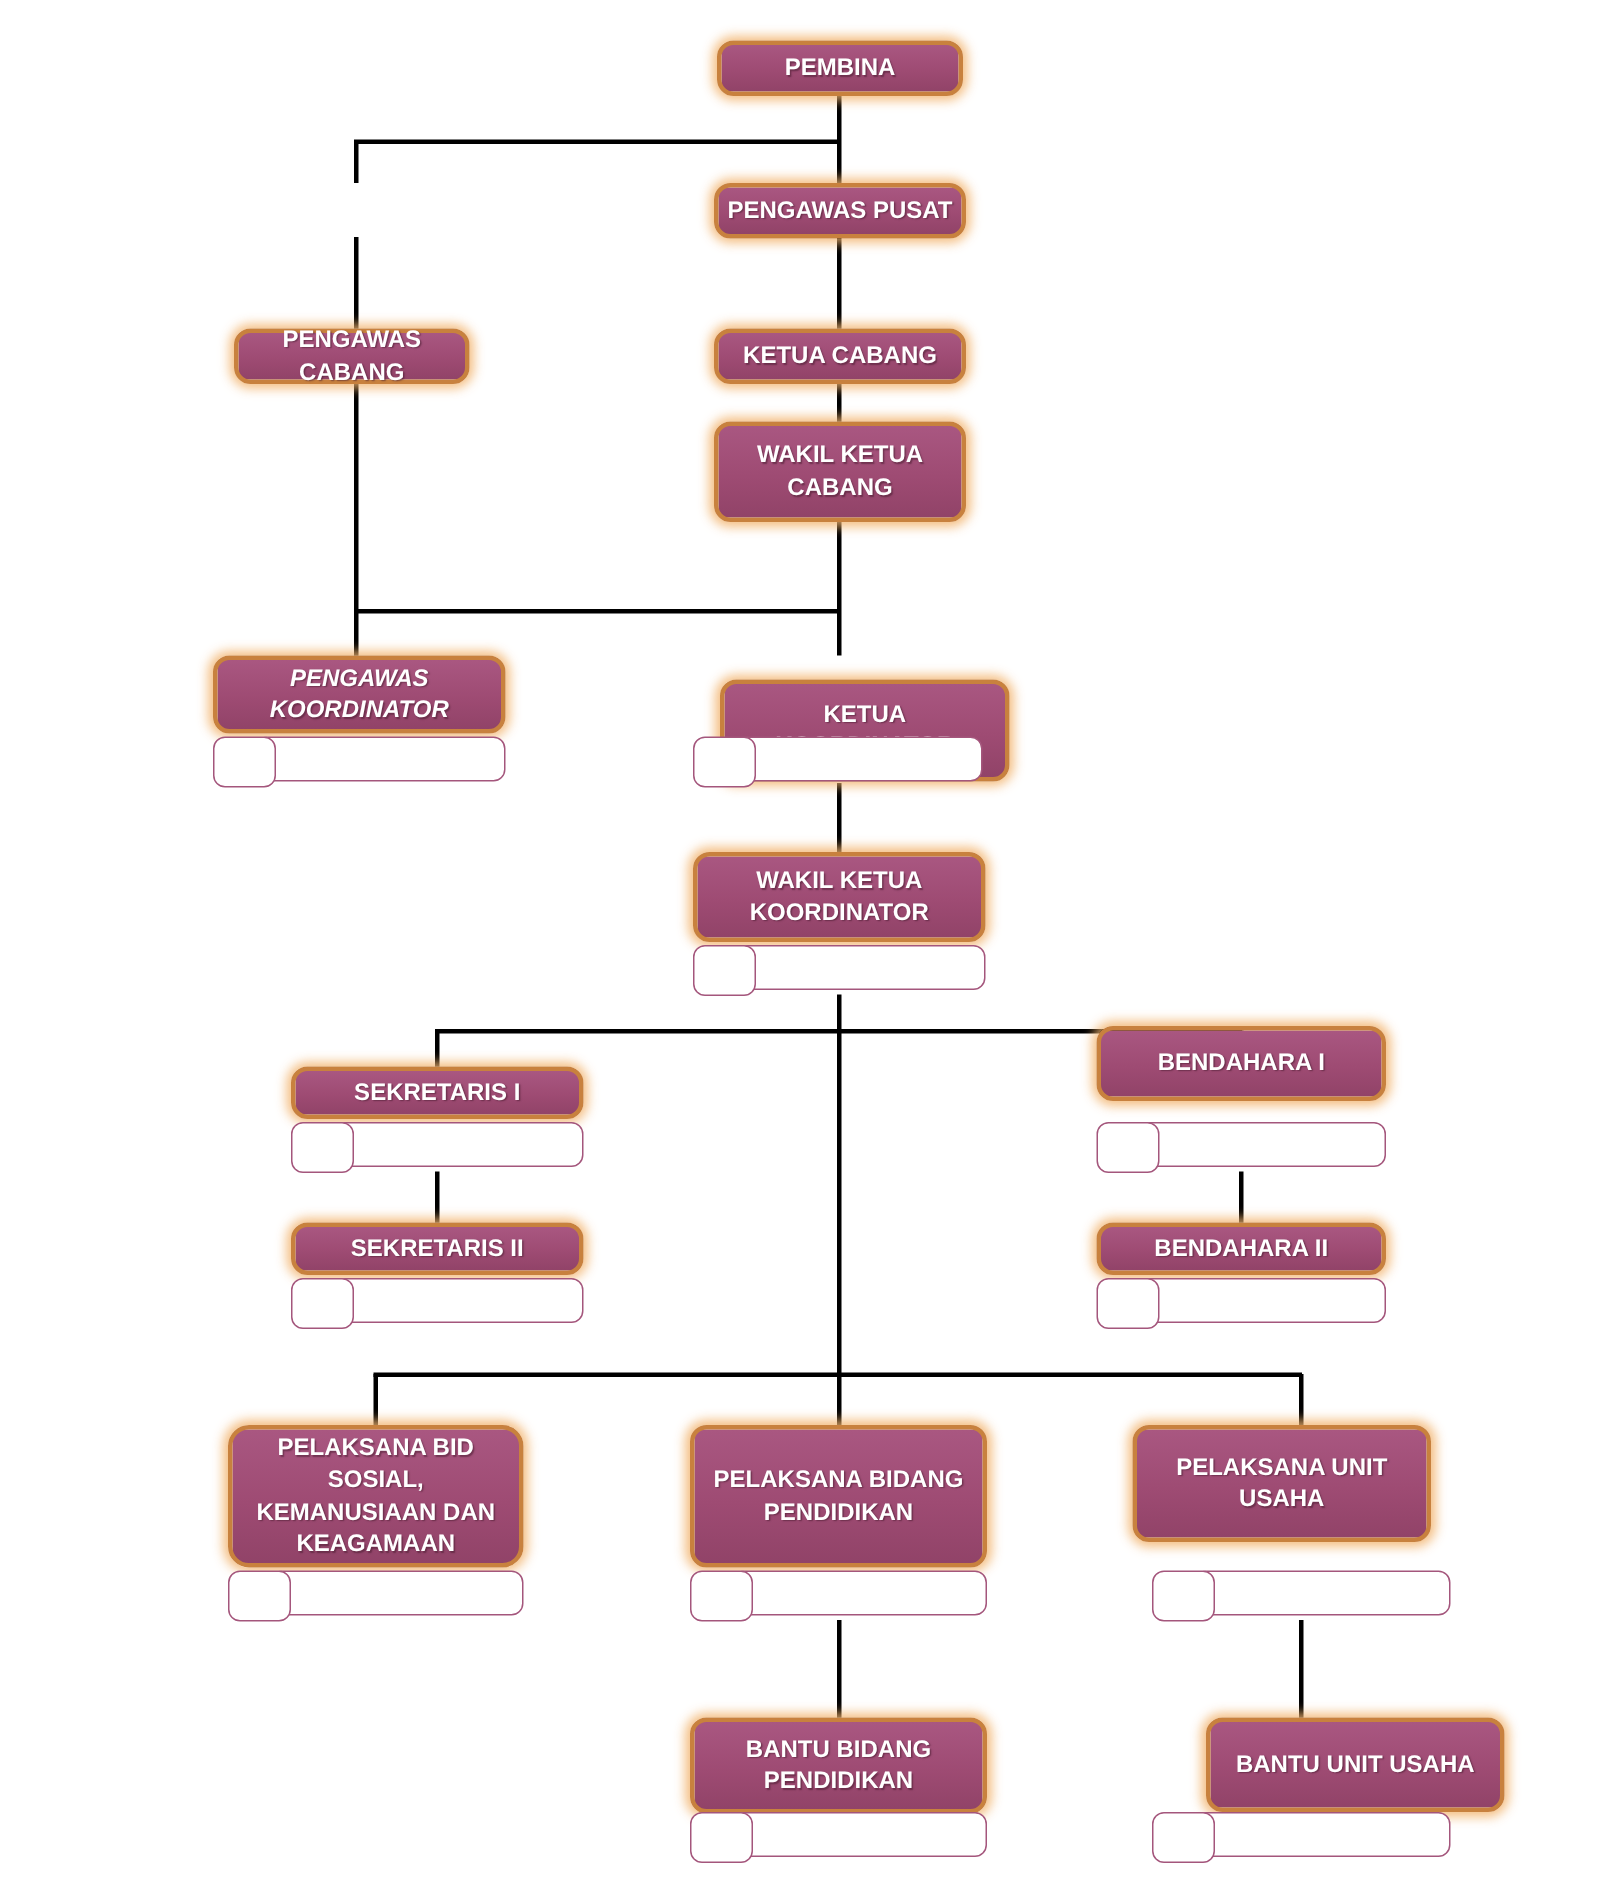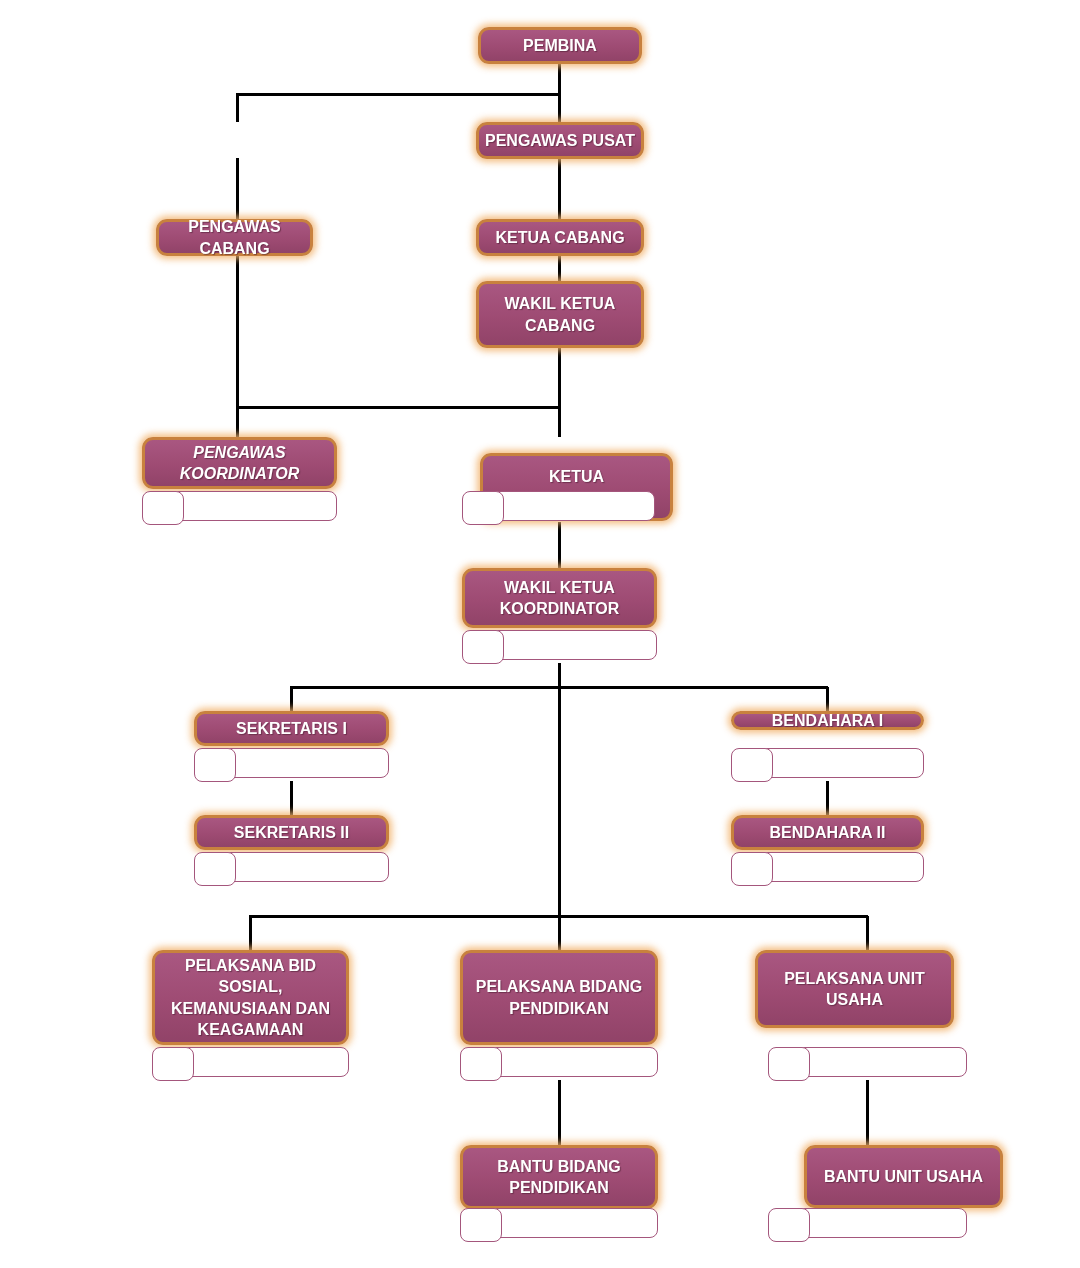--- a/index.html
+++ b/index.html
@@ -113,36 +113,36 @@
 KOORDINATOR</span></div>
     <div class="sub" style="left: 462px; top: 630px; width: 195px; height: 35px;">
       <div class="big"></div>
       <div class="small"></div>
     </div>
     <div class="node" style="left: 194px; top: 711px; width: 195px; height: 35px;"><span>SEKRETARIS I</span></div>
     <div class="sub" style="left: 194px; top: 748px; width: 195px; height: 35px;">
       <div class="big"></div>
       <div class="small"></div>
     </div>
-    <div class="node" style="left: 731px; top: 711px; width: 193px; height: 19px;"><span>BENDAHARA I</span></div>
+    <div class="node" style="left: 731px; top: 684px; width: 193px; height: 50px;"><span>BENDAHARA I</span></div>
     <div class="sub" style="left: 731px; top: 748px; width: 193px; height: 35px;">
       <div class="big"></div>
       <div class="small"></div>
     </div>
     <div class="node" style="left: 194px; top: 815px; width: 195px; height: 35px;"><span>SEKRETARIS II</span></div>
     <div class="sub" style="left: 194px; top: 852px; width: 195px; height: 35px;">
       <div class="big"></div>
       <div class="small"></div>
     </div>
     <div class="node" style="left: 731px; top: 815px; width: 193px; height: 35px;"><span>BENDAHARA II</span></div>
     <div class="sub" style="left: 731px; top: 852px; width: 193px; height: 35px;">
       <div class="big"></div>
       <div class="small"></div>
     </div>
-    <div class="node" style="left: 152px; top: 950px; width: 197px; height: 95px;"><span>PELAKSANA BID
+    <div class="node" style="left: 152px; top: 950px; width: 197px; height: 95px; border-radius: 14px;"><span>PELAKSANA BID
 SOSIAL,
 KEMANUSIAAN DAN
 KEAGAMAAN</span></div>
     <div class="sub" style="left: 152px; top: 1047px; width: 197px; height: 35px;">
       <div class="big"></div>
       <div class="small"></div>
     </div>
     <div class="node" style="left: 460px; top: 950px; width: 198px; height: 95px;"><span>PELAKSANA BIDANG
 PENDIDIKAN</span></div>
     <div class="sub" style="left: 460px; top: 1047px; width: 198px; height: 35px;">

